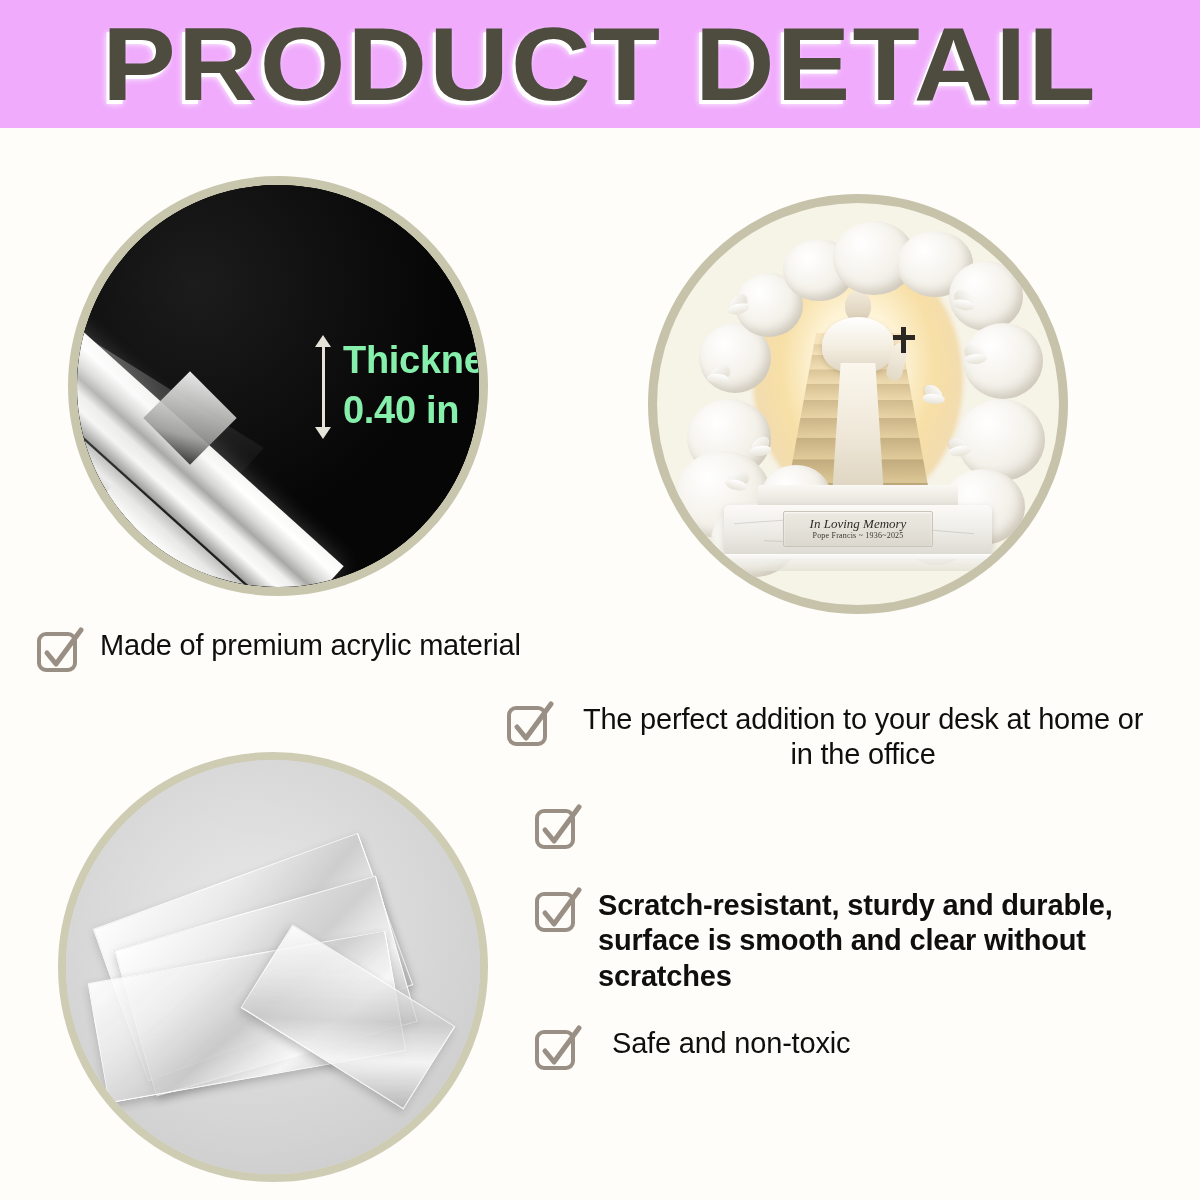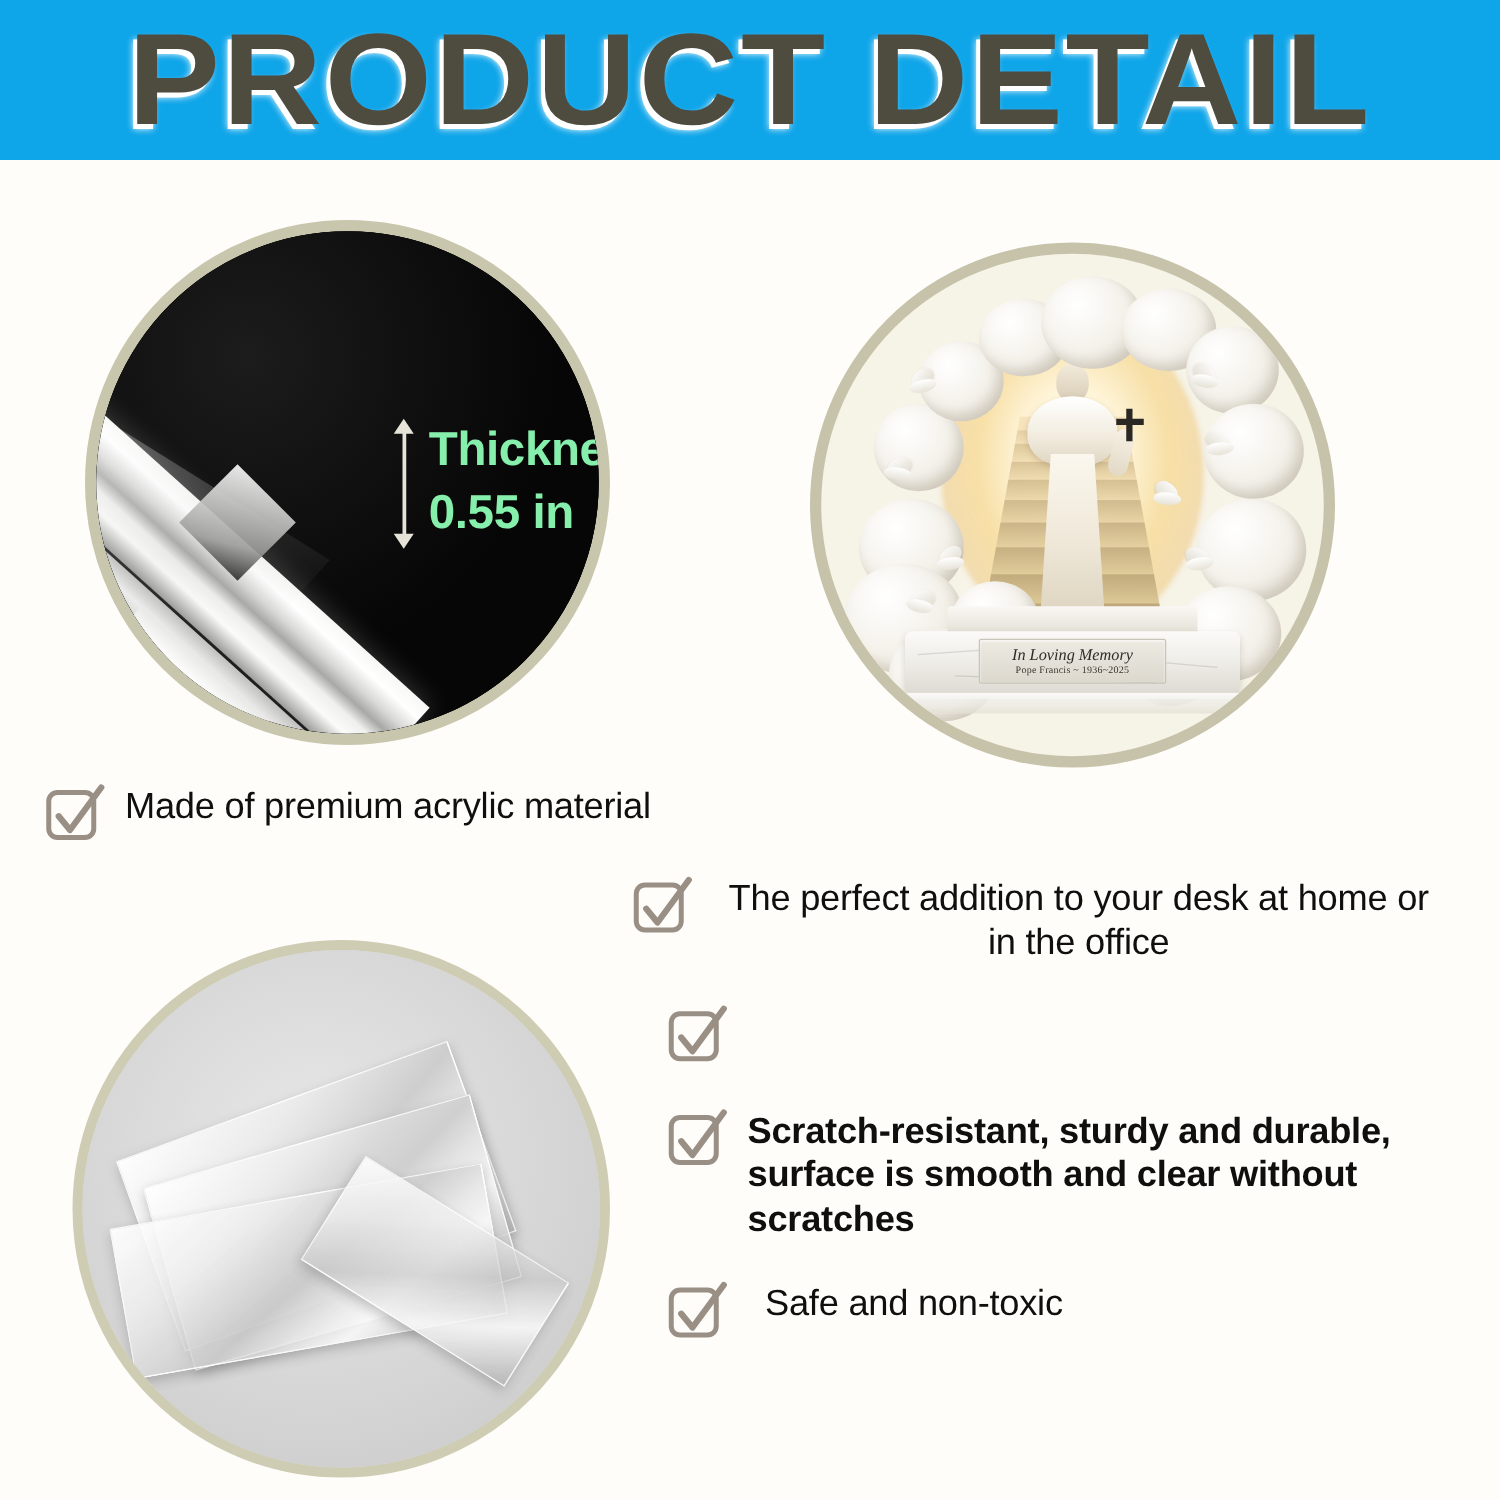--- a/index.html
+++ b/index.html
@@ -14,21 +14,21 @@
     overflow: hidden;
     position: relative;
   }
 
   
   .header-band {
     position: absolute;
     left: 0; top: 0;
     width: 1200px;
     height: 128px;
-    background: #0ea5e9;
+    background: #f0abfc;
     overflow: hidden;
   }
   .header-title {
     position: absolute;
     left: 0; top: 0;
     width: 1200px;
     height: 128px;
     display: flex;
     align-items: center;
     justify-content: center;
@@ -405,21 +405,21 @@
   <div class="acr-edge-low"></div>
 
   <div class="measure">
     <div class="arrow-up"></div>
     <div class="shaft"></div>
     <div class="arrow-down"></div>
   </div>
 
   <div class="thickness-label">
     <span>Thickness</span>
-    <span>0.55 in</span>
+    <span>0.40 in</span>
   </div>
 </div>
 
 <div class="circle" id="circle-product">
   <div class="prod-stage">
     <div class="glow"></div>
     <div class="stairs"></div>
 
     <div class="pope">
       <div class="head"></div>

